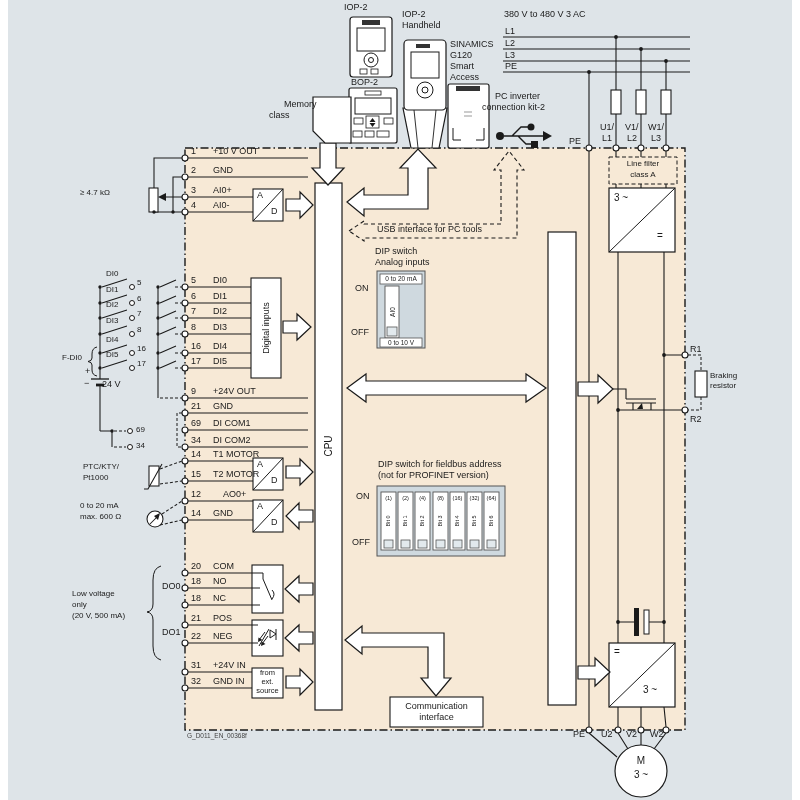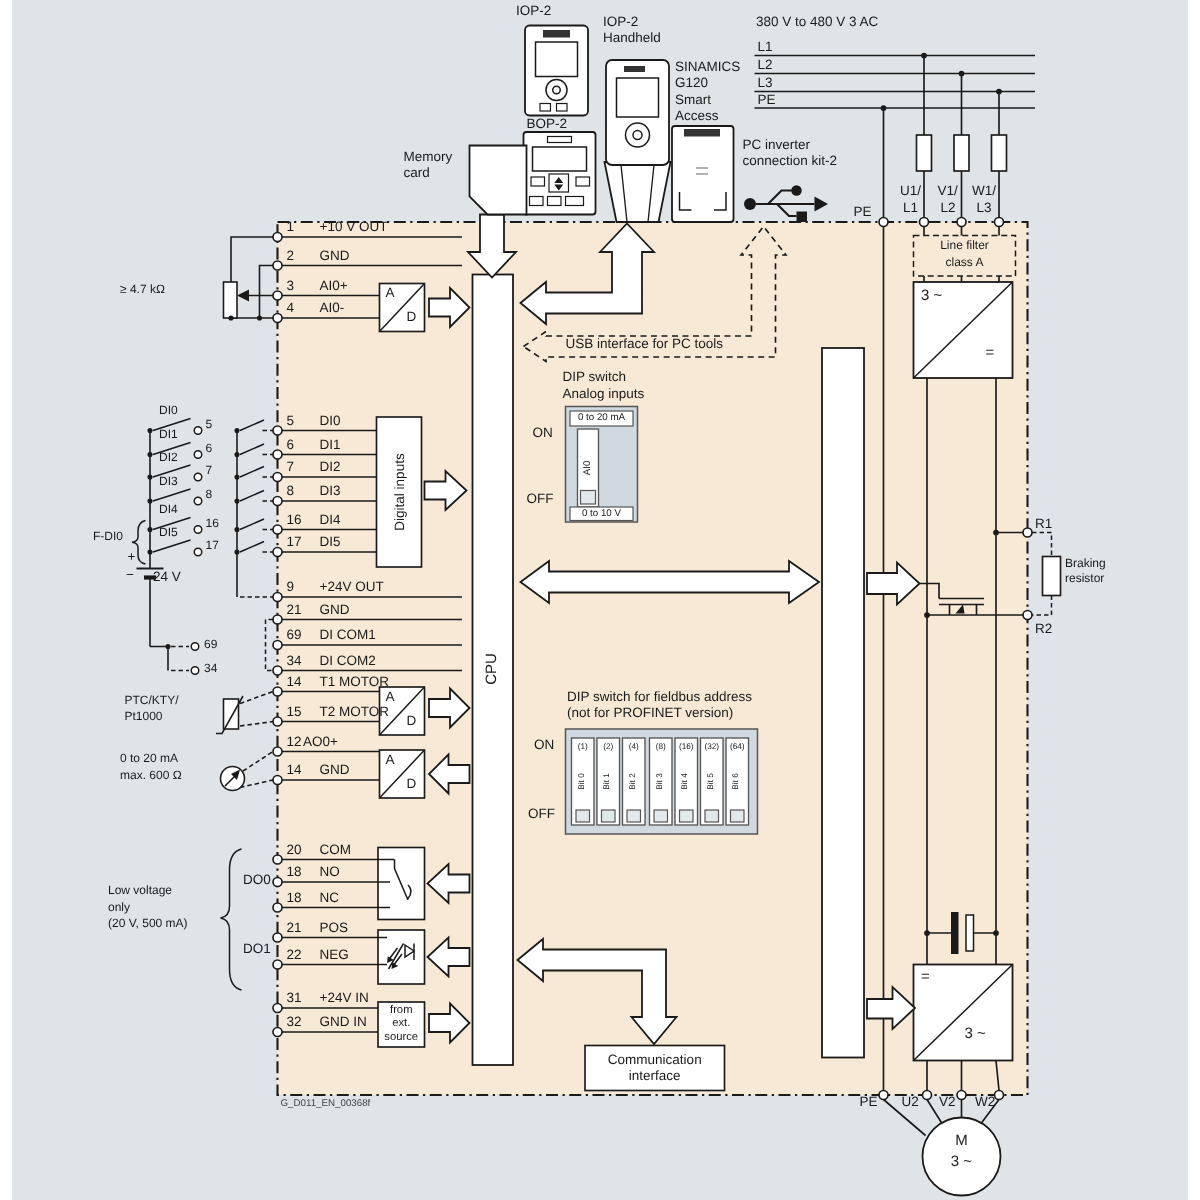--- a/index.html
+++ b/index.html
@@ -321,23 +321,23 @@
 
 <div class="t" style="left:344px;top:2px">IOP-2</div>
 <div class="t" style="left:402px;top:9px">IOP-2</div>
 <div class="t" style="left:402px;top:20px">Handheld</div>
 <div class="t" style="left:351px;top:77px">BOP-2</div>
 <div class="t" style="left:450px;top:39px">SINAMICS</div>
 <div class="t" style="left:450px;top:50px">G120</div>
 <div class="t" style="left:450px;top:61px">Smart</div>
 <div class="t" style="left:450px;top:72px">Access</div>
 <div class="t" style="left:495px;top:91px">PC inverter</div>
-<div class="t" style="left:495px;top:102px">connection kit-2</div>
-<div class="t" style="left:269px;top:99px">Memory</div>
-<div class="t" style="left:269px;top:110px">card</div>
+<div class="t" style="left:482px;top:102px">connection kit-2</div>
+<div class="t" style="left:284px;top:99px">Memory</div>
+<div class="t" style="left:269px;top:110px">class</div>
 
 <div class="t" style="left:504px;top:9px">380 V to 480 V 3 AC</div>
 <div class="t" style="left:505px;top:26px">L1</div>
 <div class="t" style="left:505px;top:38px">L2</div>
 <div class="t" style="left:505px;top:50px">L3</div>
 <div class="t" style="left:505px;top:61px">PE</div>
 
 <div class="t" style="left:569px;top:136px">PE</div>
 <div class="t" style="left:600px;top:122px">U1/</div>
 <div class="t" style="left:602px;top:133px">L1</div>
@@ -422,21 +422,21 @@
 <div class="t" style="left:191px;top:449px">14</div>
 <div class="t" style="left:213px;top:449px">T1 MOTOR</div>
 <div class="t" style="left:191px;top:469px">15</div>
 <div class="t" style="left:213px;top:469px">T2 MOTOR</div>
 <div class="t" style="left:257px;top:459px">A</div>
 <div class="t" style="left:271px;top:475px">D</div>
 
 <div class="t f8" style="left:80px;top:501px">0 to 20 mA</div>
 <div class="t f8" style="left:80px;top:512px">max. 600 Ω</div>
 <div class="t" style="left:191px;top:489px">12</div>
-<div class="t" style="left:202px;top:489px">AO0+</div>
+<div class="t" style="left:223px;top:489px">AO0+</div>
 <div class="t" style="left:191px;top:508px">14</div>
 <div class="t" style="left:213px;top:508px">GND</div>
 <div class="t" style="left:257px;top:501px">A</div>
 <div class="t" style="left:271px;top:517px">D</div>
 
 <div class="t" style="left:375px;top:246px">DIP switch</div>
 <div class="t" style="left:375px;top:257px">Analog inputs</div>
 <div class="t" style="left:355px;top:283px">ON</div>
 <div class="t" style="left:351px;top:327px">OFF</div>
 <div class="t f6 c" style="left:380px;top:275px;width:42px">0 to 20 mA</div>

